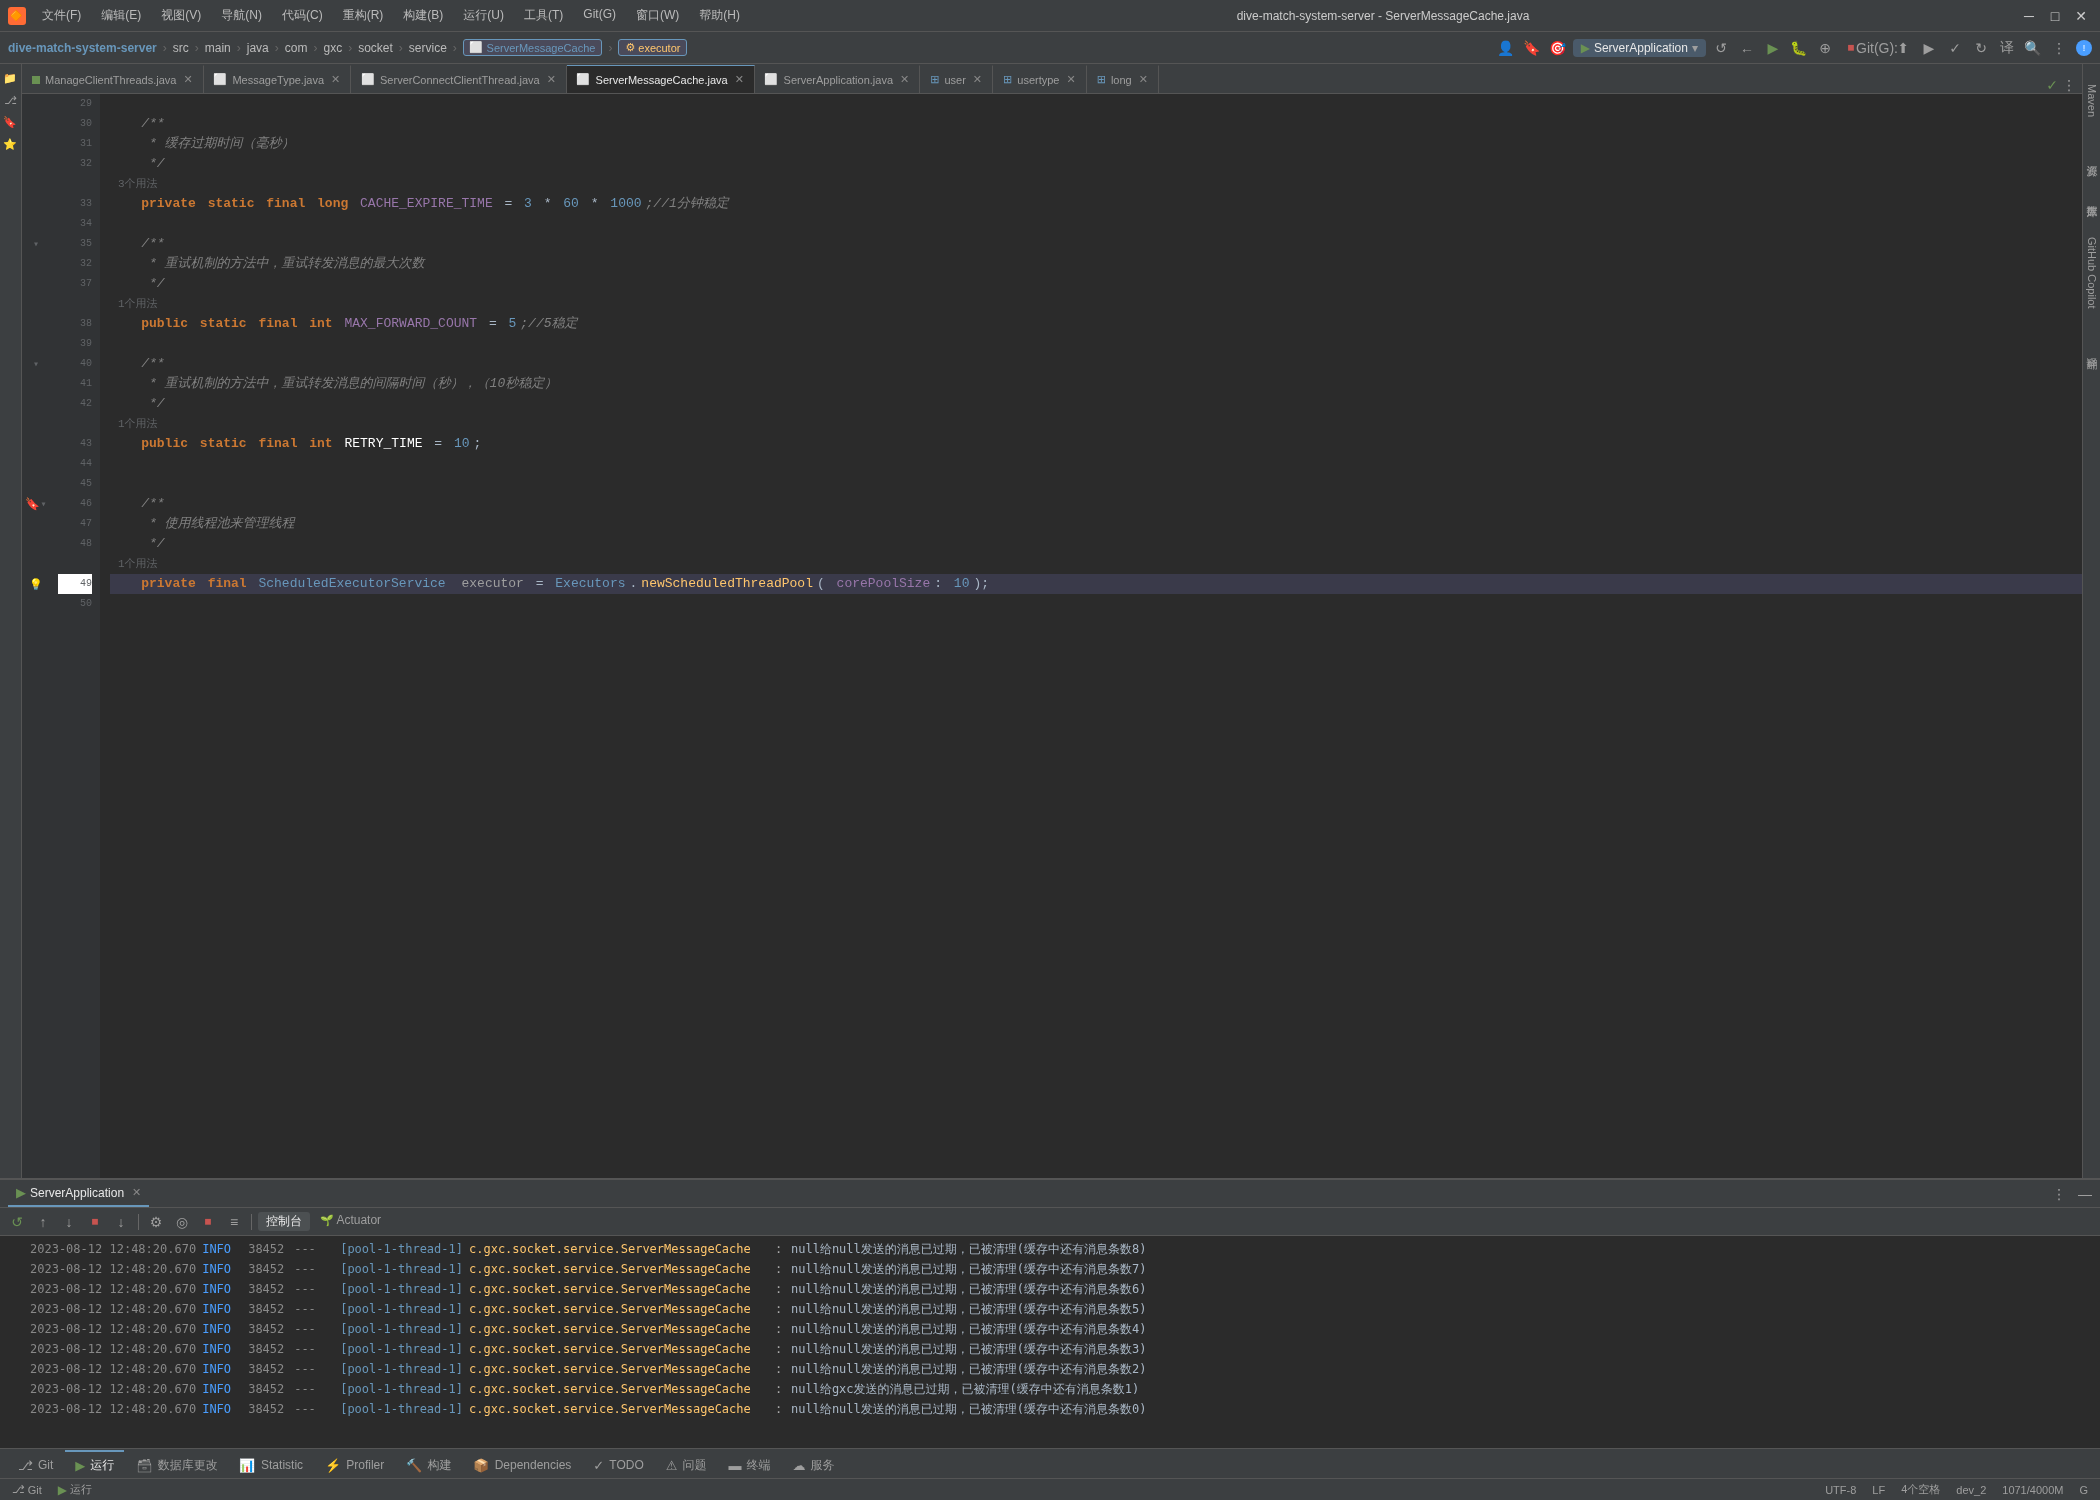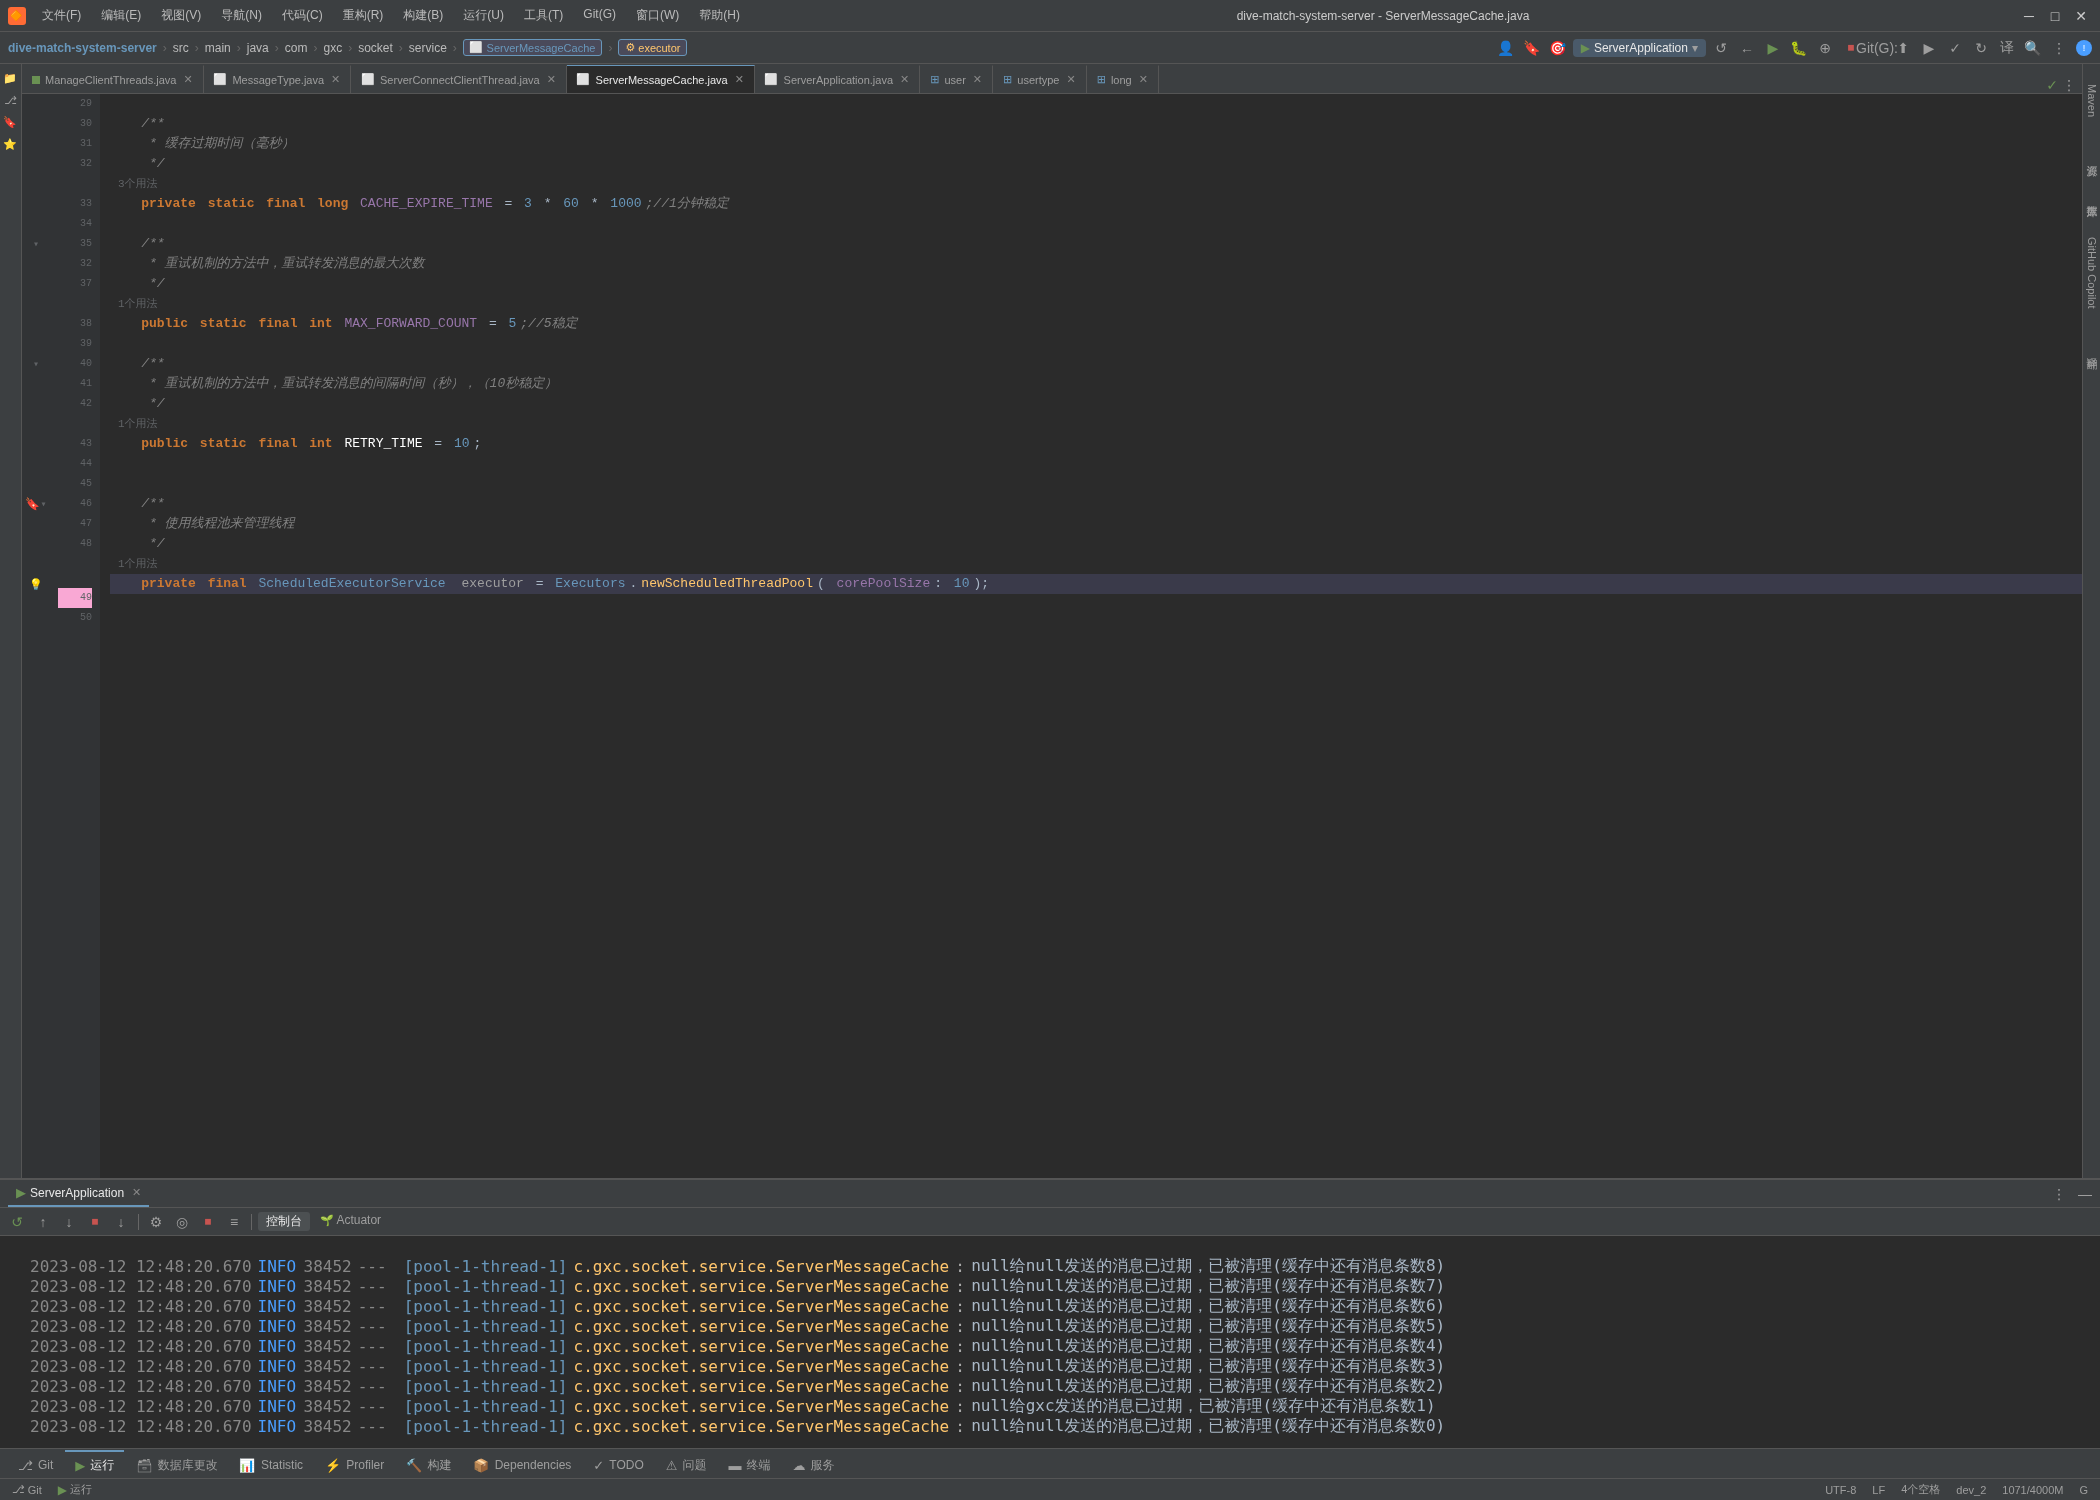--- a/index.html
+++ b/index.html
@@ -359,23 +359,23 @@
       cursor: pointer;
       border-radius: 3px;
     }
     .sub-tab.active {
       background: #4c5052;
       color: #e8e8e8;
     }
     .log-area {
       flex: 1;
       overflow-y: auto;
-      padding: 20px 0;
+      padding: 3px 0;
       font-family: 'Consolas', monospace;
-      font-size: 16px;
+      font-size: 12px;
     }
     .log-area::-webkit-scrollbar { width: 8px; }
     .log-area::-webkit-scrollbar-thumb { background: #555; }
     .log-line {
       display: flex;
       align-items: center;
       height: 20px;
       padding: 0 6px 0 30px;
       white-space: nowrap;
       gap: 6px;
@@ -682,21 +682,21 @@
         <div class="line-number">41</div>
         <div class="line-number">42</div>
         <div class="line-number" style="height:20px;"></div>
         <div class="line-number">43</div>
         <div class="line-number">44</div>
         <div class="line-number">45</div>
         <div class="line-number">46</div>
         <div class="line-number">47</div>
         <div class="line-number">48</div>
         <div class="line-number" style="height:20px;"></div>
-        <div class="line-number" style="background:#f9a8d4;margin-top:14px;">49</div>
+        <div class="line-number" style="background:#ffffff;">49</div>
         <div class="line-number">50</div>
       </div>
 
       <div class="code-content">
 
         <div class="code-line">&nbsp;</div>
 
         <div class="code-line">
           <span class="comment">    /**</span>
         </div>

